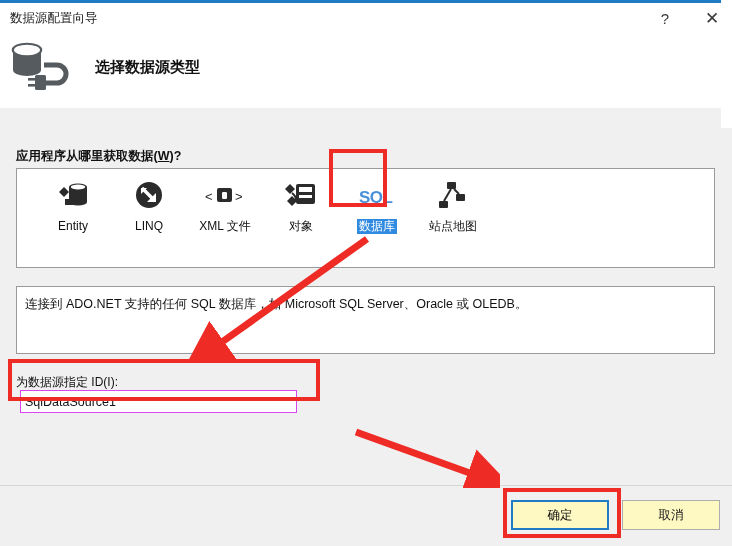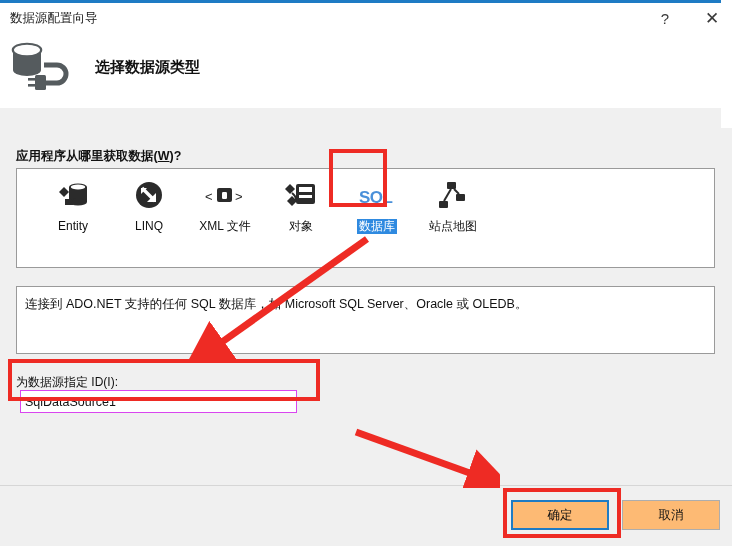--- a/index.html
+++ b/index.html
@@ -107,21 +107,21 @@
   #footer-sep{
     position:absolute;left:0;top:482px;width:732px;height:1px;
     background:#d6d6d6;
   }
   #footer{
     position:absolute;left:0;top:483px;width:732px;height:60px;
     background:#f0f0f0;
   }
   .dlgbtn{
     position:absolute;top:14px;height:30px;width:98px;
-    background:#fdba74;border:1px solid #adadad;box-sizing:border-box;
+    background:#fef9c3;border:1px solid #adadad;box-sizing:border-box;
     font-family:Liberation Mono, monospace;
     font-size:12.5px;color:#111;
     display:flex;align-items:center;justify-content:center;
   }
   #ok-btn{left:511px;border:2px solid #1e7bc4;}
   #cancel-btn{left:622px;}
   
   .anno-box{
     position:absolute;border:4px solid #ee2b24;box-sizing:border-box;
     pointer-events:none;

